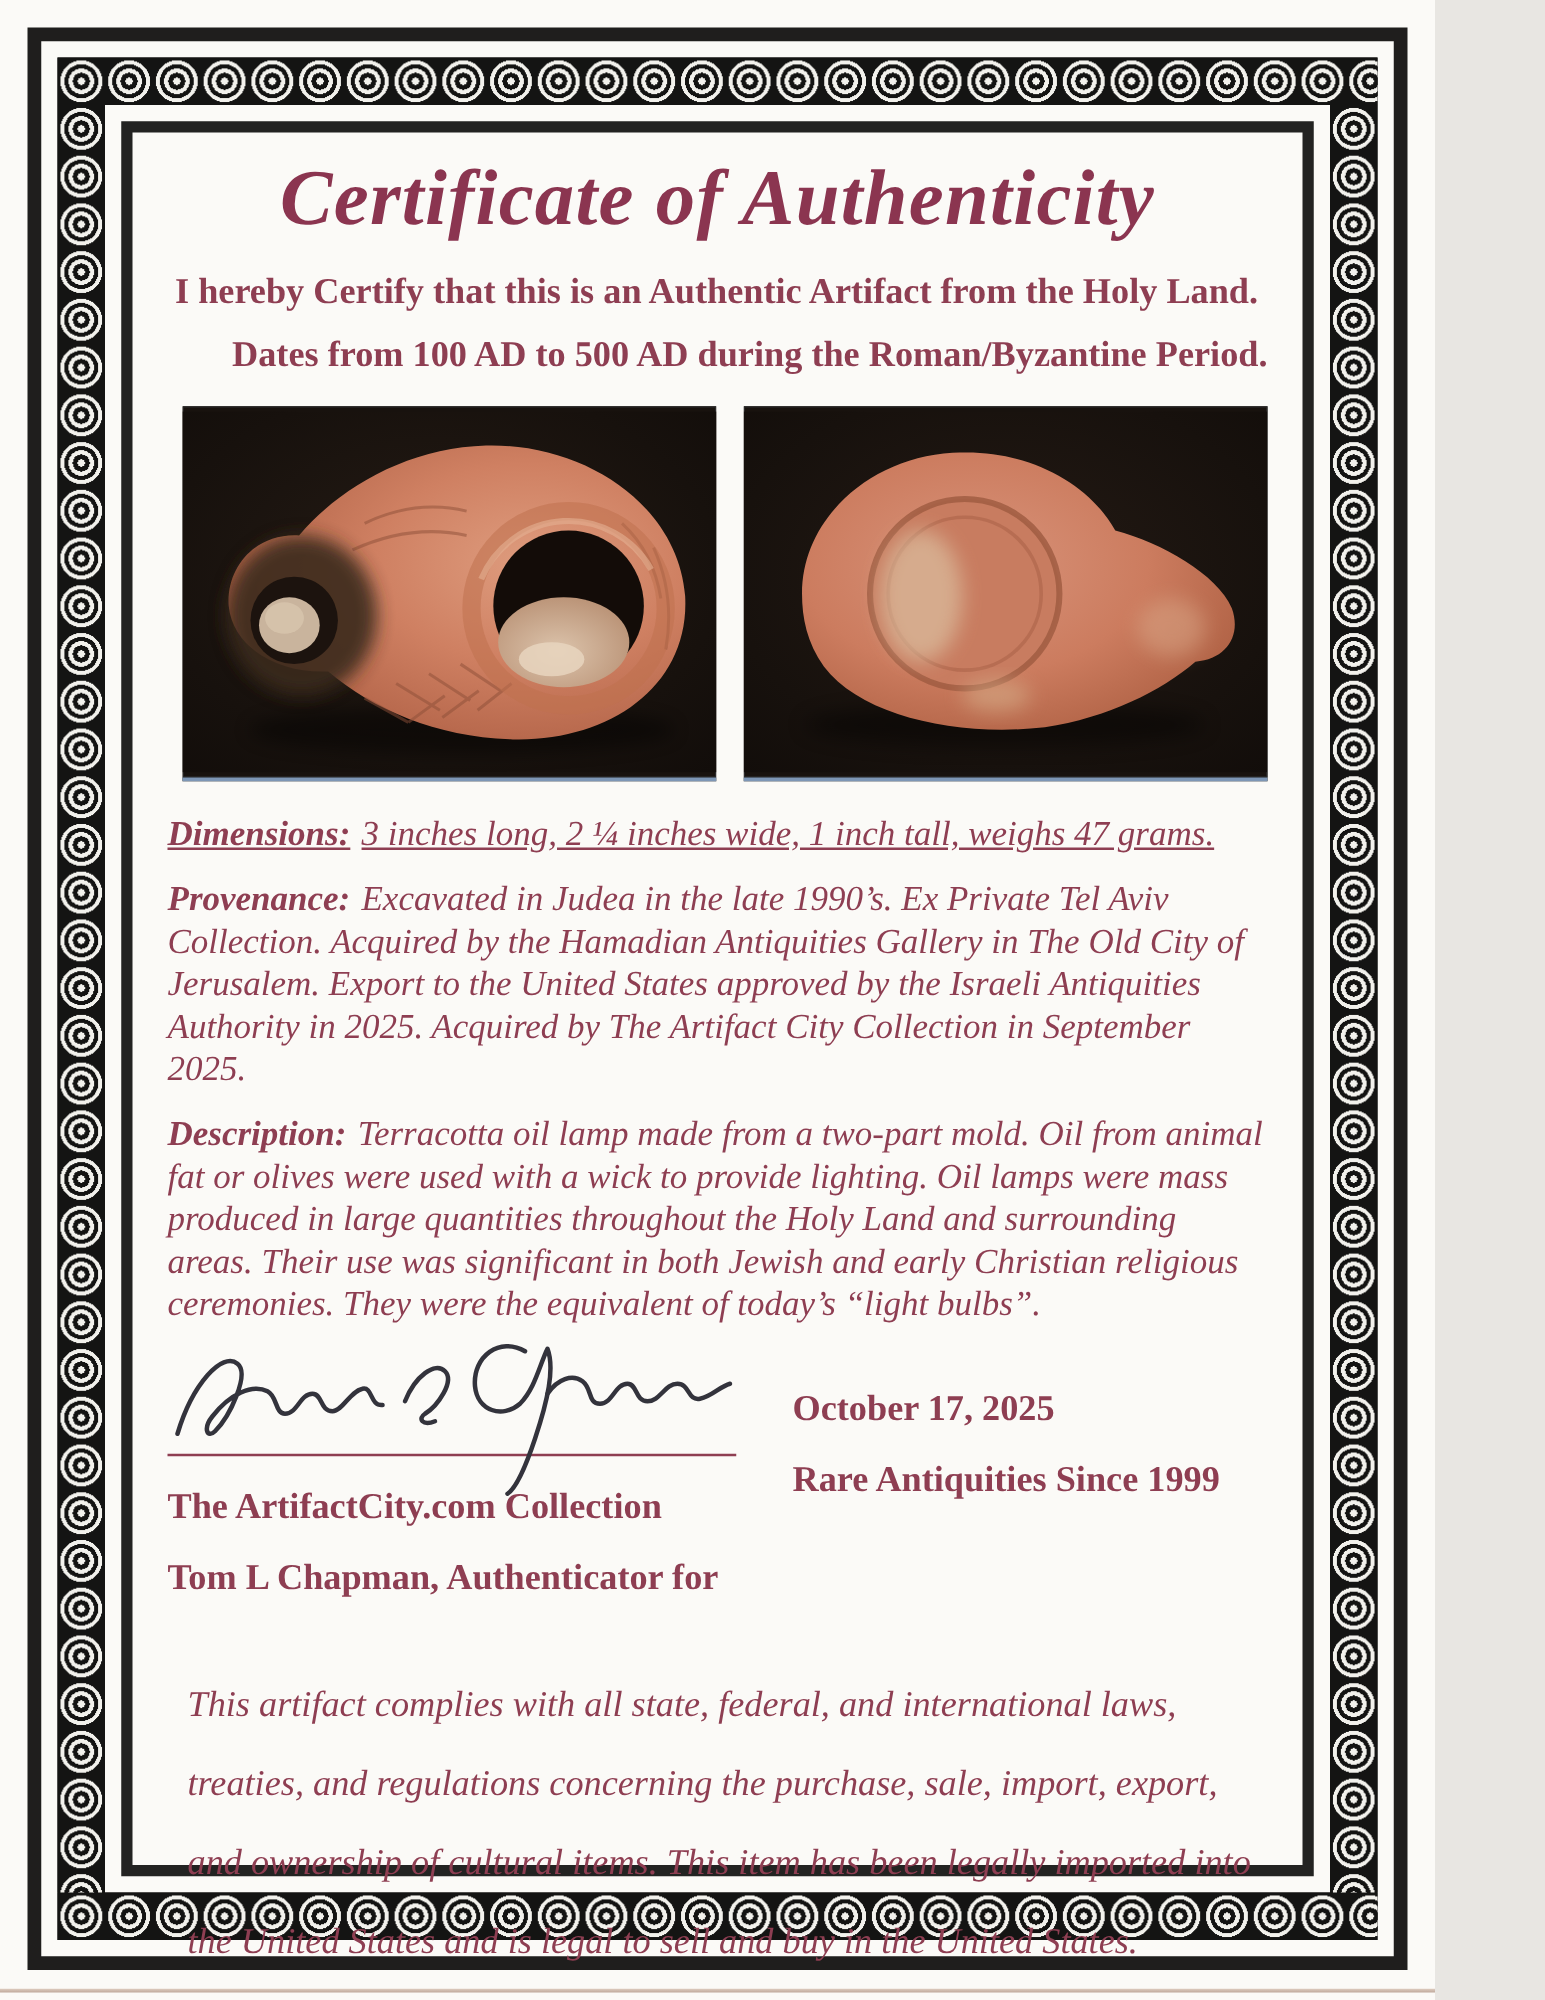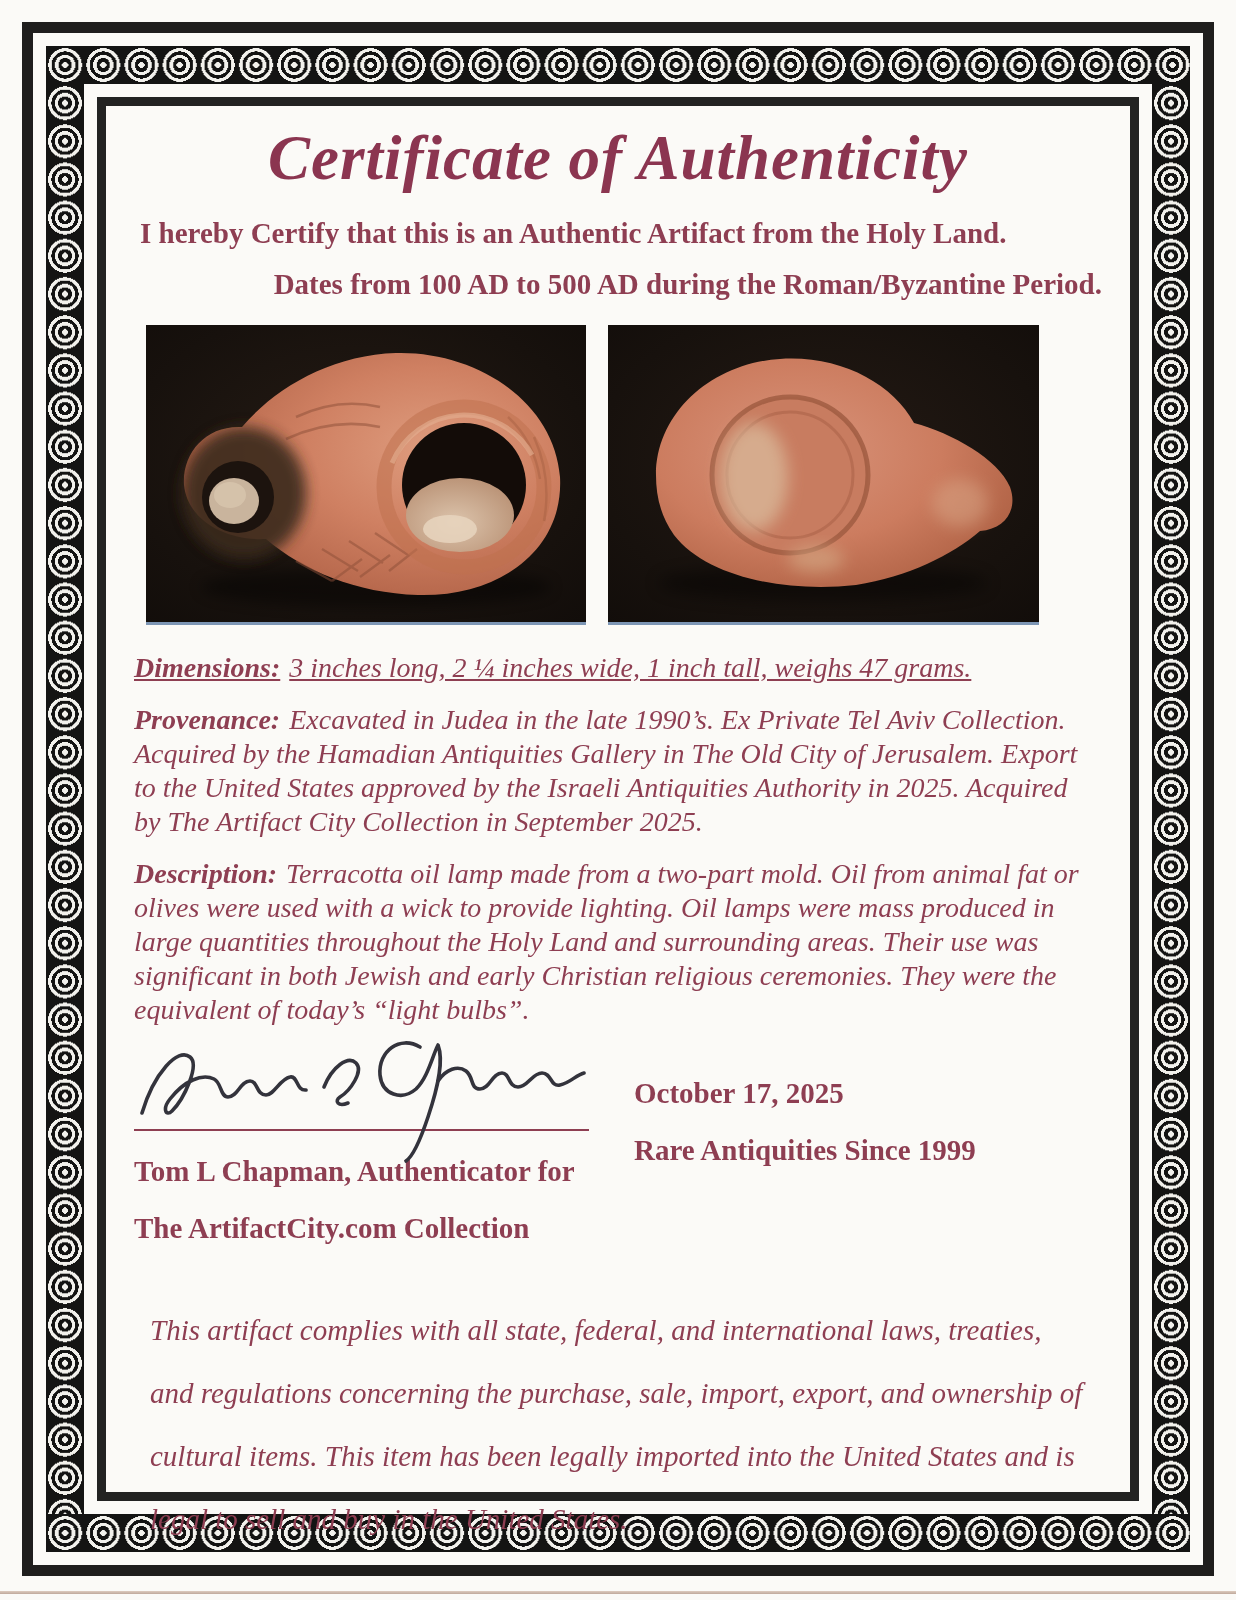--- a/index.html
+++ b/index.html
@@ -1,17 +1,17 @@
 <!DOCTYPE html>
 <html><head>
 <meta charset="utf-8">
 <style>
   html,body { margin:0; padding:0; background:#e8e6e2; }
   .page {
-    position:relative; width:1236px; height:1600px;
+    position:relative; width:1148px; height:1600px;
     background:#fbfaf7; overflow:hidden;
     font-family:"Liberation Serif", serif;
   }
 
   
   .frame-outer {
     position:absolute; left:22px; top:22px; right:22px; bottom:24px;
     border:11px solid #1f1e1d;
   }
   .band { position:absolute; left:46px; top:46px; right:46px; bottom:48px; background:#141413; }
@@ -185,22 +185,22 @@
         <div class="sig-line">
           <svg viewBox="0 0 470 150">
             <g fill="none" stroke="#33333c" stroke-width="3.6" stroke-linecap="round" stroke-linejoin="round">
               <path d="M14 96 C26 56 50 30 62 40 C72 48 56 82 44 94 C38 100 34 92 42 82 C56 64 74 56 86 62 C94 66 92 80 100 80 C110 80 112 64 122 64 C130 64 128 78 138 78 C146 78 152 62 162 60 C170 58 168 74 178 73"></path>
               <path d="M196 70 C204 50 220 38 228 46 C236 54 222 74 212 80 C206 84 210 90 220 86"></path>
               <path d="M292 30 C272 18 250 34 252 58 C254 78 274 84 288 72 C300 60 304 40 310 28 C316 44 310 70 300 100 C292 124 284 140 278 144"></path>
               <path d="M310 64 C318 52 330 48 338 54 C346 60 342 72 352 72 C362 72 364 56 374 56 C382 56 380 70 390 70 C400 70 404 56 414 56 C424 56 422 70 432 68 C442 66 448 58 456 56"></path>
             </g>
           </svg>
         </div>
+        <p class="sig-text">The ArtifactCity.com Collection</p>
         <p class="sig-text">Tom L Chapman, Authenticator for</p>
-        <p class="sig-text">The ArtifactCity.com Collection</p>
       </div>
       <div class="sig-right">
         <p class="sig-text">October 17, 2025</p>
         <p class="sig-text">Rare Antiquities Since 1999</p>
       </div>
     </div>
 
     <p class="legal">This artifact complies with all state, federal, and international laws, treaties, and regulations concerning the purchase, sale, import, export, and ownership of cultural items. This item has been legally imported into the United States and is legal to sell and buy in the United States.</p>
 
   </div>

